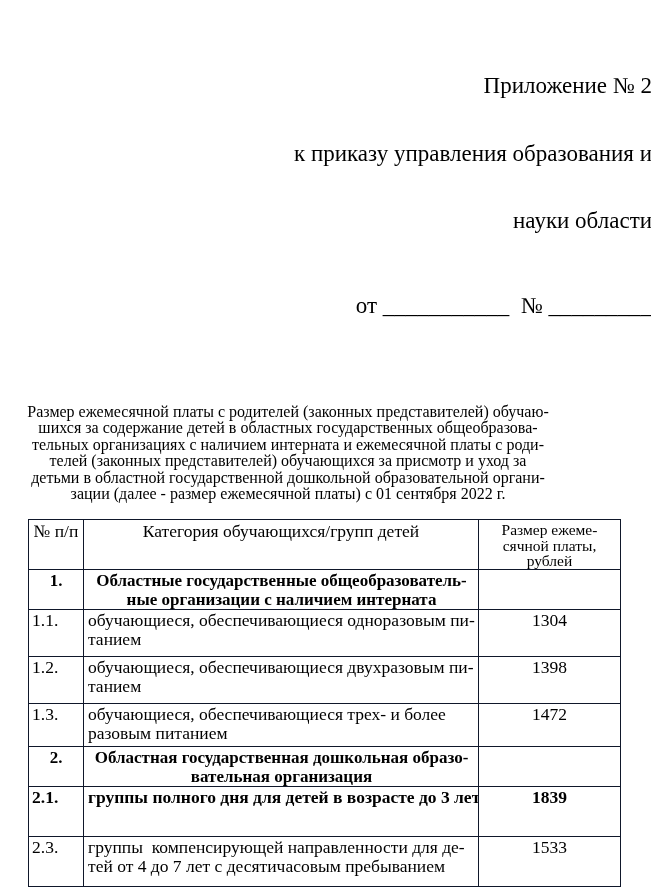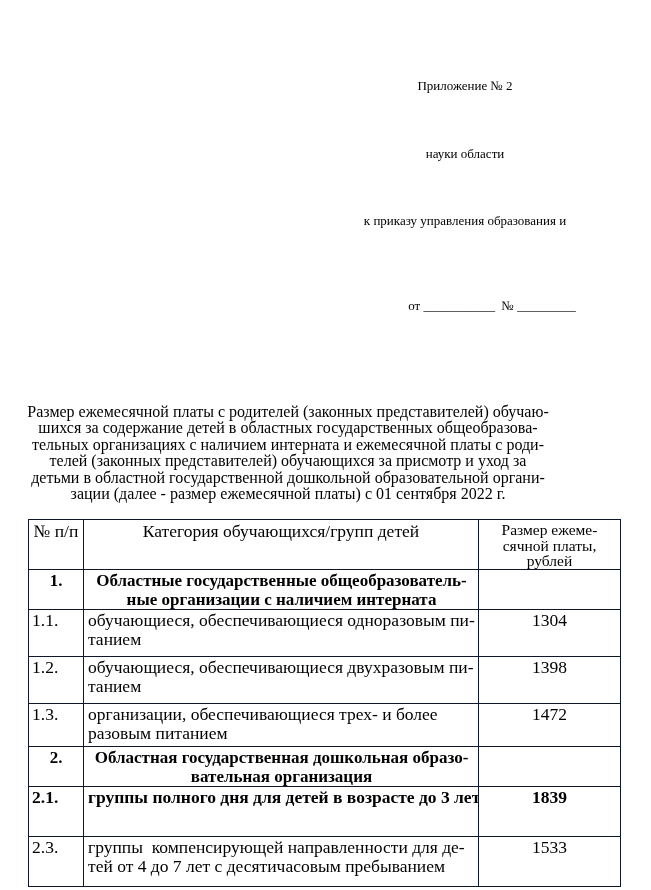--- a/index.html
+++ b/index.html
@@ -18,22 +18,22 @@
     position: relative;
     width: 651px;
     height: 890px;
     background: #ffffff;
   }
 
   
   .doc-header {
     margin: 30px 0 0 278px;
     width: 374px;
-    text-align: center;
-    font-size: 13px;
+    text-align: right;
+    font-size: 23px;
     line-height: 22.5px;
     white-space: pre;
   }
   .doc-header .date-line {
     padding-left: 54px;
     margin-top: 17px;
   }
 
   
   .intro {
@@ -102,22 +102,22 @@
   tbody tr:nth-child(9)  { height: 43px; }
   tbody tr:nth-child(10) { height: 54px; }
 </style>
 </head>
 <body>
 
 <div class="page">
 
   <div class="doc-header">
     <div>Приложение № 2</div>
+    <div>к приказу управления образования и</div>
     <div>науки области</div>
-    <div>к приказу управления образования и</div>
     <div class="date-line">от ___________  № _________</div>
   </div>
 
   <div class="intro">Размер ежемесячной платы с родителей (законных представителей) обучаю-
 шихся за содержание детей в областных государственных общеобразова-
 тельных организациях с наличием интерната и ежемесячной платы с роди-
 телей (законных представителей) обучающихся за присмотр и уход за
 детьми в областной государственной дошкольной образовательной органи-
 зации (далее - размер ежемесячной платы) с 01 сентября 2022 г.</div>
 
@@ -150,21 +150,21 @@
           <td class="cell-price">1304</td>
         </tr>
         <tr class="data-row">
           <td class="cell-num">1.2.</td>
           <td class="cell-cat">обучающиеся, обеспечивающиеся двухразовым пи-
 танием</td>
           <td class="cell-price">1398</td>
         </tr>
         <tr class="data-row">
           <td class="cell-num">1.3.</td>
-          <td class="cell-cat">организации, обеспечивающиеся трех- и более
+          <td class="cell-cat">обучающиеся, обеспечивающиеся трех- и более
 разовым питанием</td>
           <td class="cell-price">1472</td>
         </tr>
         <tr class="section-row">
           <td class="cell-num">2.</td>
           <td class="cell-cat">Областная государственная дошкольная образо-
 вательная организация</td>
           <td class="cell-price"></td>
         </tr>
         <tr class="data-row">

